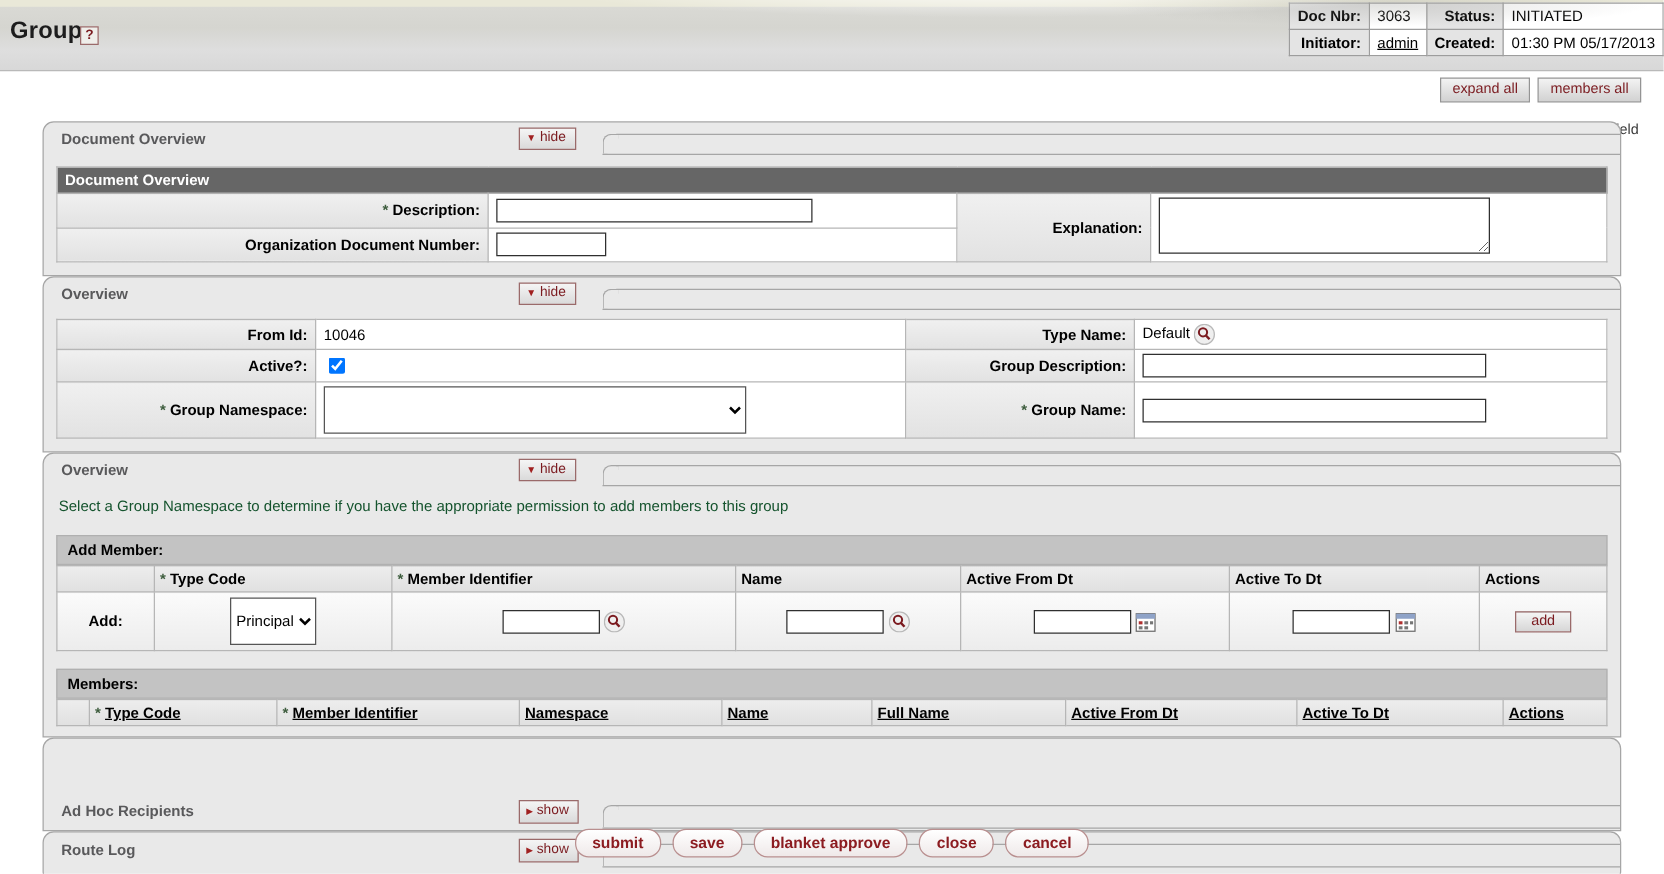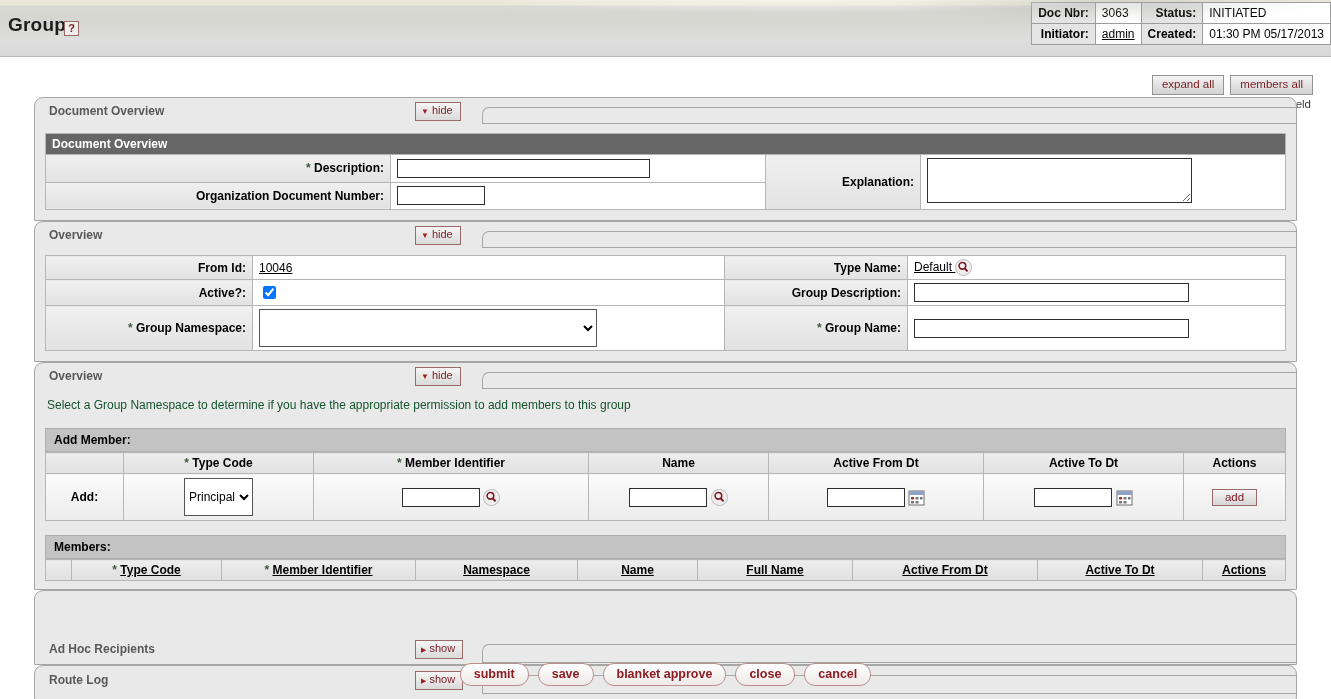--- a/index.html
+++ b/index.html
@@ -66,21 +66,21 @@
     color: #000;
   }
   .docinfo a { color: #000; text-decoration: underline; }
 
   
   .toolbar {
     position: relative;
     height: 40px;
   }
   .tb-buttons {
-    position: absolute; right: 18px; top: 18px;
+    position: absolute; right: 18px; top: 5px;
     display: flex; gap: 6px;
   }
   .btn-gray {
     background: linear-gradient(180deg,#f3f3f3 0%, #e2e2e2 50%, #d2d2d2 100%);
     border: 1px solid #949494;
     color: #7b1b20;
     font-size: 11.5px;
     padding: 2px 9px 3px 9px;
     cursor: pointer;
     line-height: 13px;
@@ -157,21 +157,21 @@
     padding: 4px 8px;
     border: 1px solid #666;
   }
   td.lblcell {
     background: linear-gradient(180deg,#f0f0f0 0%, #e2e2e2 100%);
     text-align: right;
     font-weight: bold;
     color: #000;
     white-space: nowrap;
   }
-  td.datacell { background: #ffffff; text-decoration: underline; }
+  td.datacell { background: #ffffff; }
   .star { color: #3d5c3d; font-weight: bold; }
 
   input.txt {
     border: 1px solid #2f2f2f;
     background: #fff;
     height: 19px;
     font-family: "Liberation Sans", sans-serif;
     font-size: 12px;
     padding: 0 2px;
   }
@@ -215,21 +215,21 @@
     padding: 4px 8px;
     color: #000;
   }
   table.datatbl { border-collapse: collapse; width: 100%; }
   table.datatbl th {
     background: linear-gradient(180deg,#ededed 0%, #e0e0e0 100%);
     border: 1px solid #b6b6b6;
     font-size: 12px;
     font-weight: bold;
     padding: 3px 4px;
-    text-align: center;
+    text-align: left;
     color:#000;
     margin-top:36px;
   }
   table.datatbl th.sortable span.lnk { text-decoration: underline; cursor: pointer; }
   table.datatbl td {
     border: 1px solid #b6b6b6;
     background: linear-gradient(180deg,#fbfbfb 0%, #ececec 100%);
     padding: 4px 4px;
     text-align: center;
     font-size: 12px;

